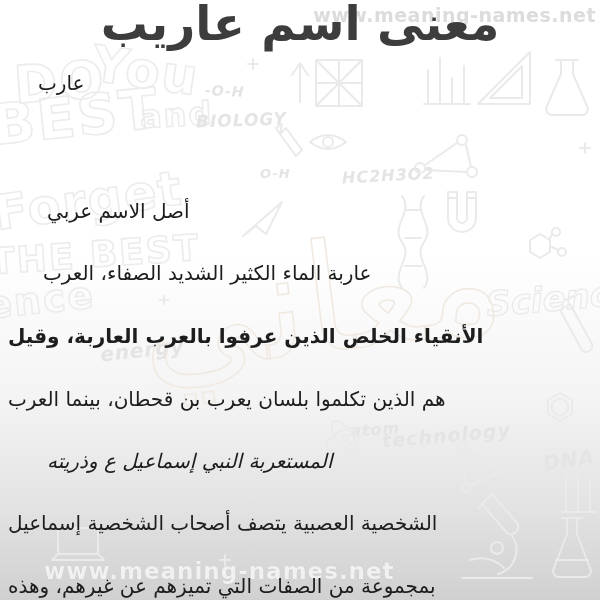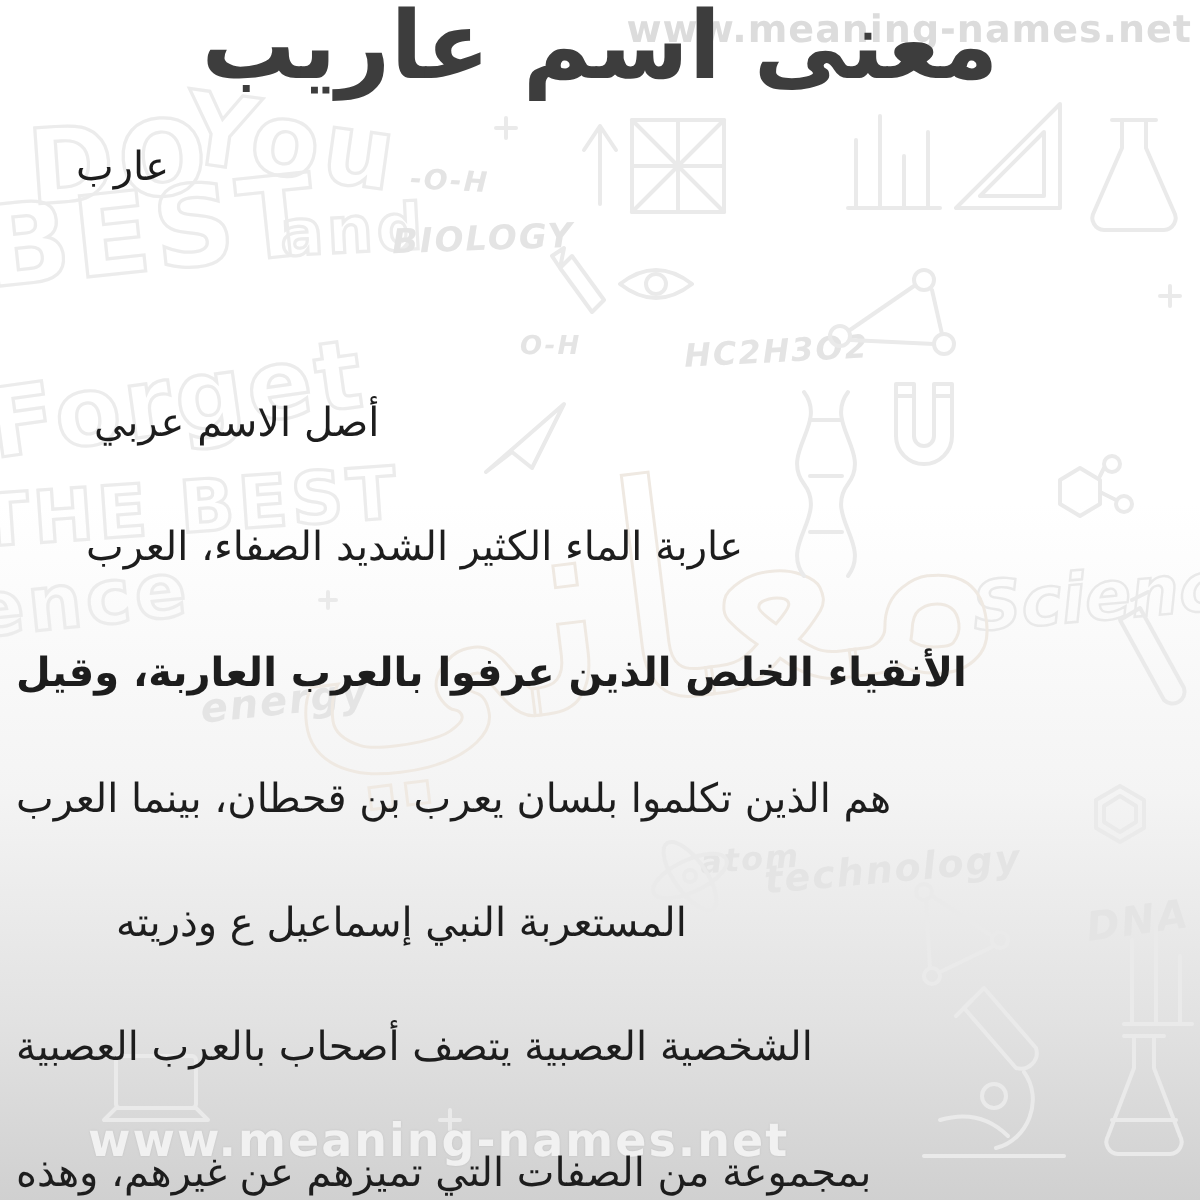--- a/index.html
+++ b/index.html
@@ -48,21 +48,21 @@
   .line{
     position:absolute;z-index:5;direction:rtl;white-space:nowrap;
     font-size:20px;color:#1d1d1d;line-height:34px;
   }
   .l1{left:38px;top:66px;}
   .l2{left:35px;top:131px;}
   .l3{left:47px;top:194px;}
   .l4{left:43px;top:256px;}
   .l5{left:8px;top:319px;font-weight:bold;}
   .l6{left:8px;top:382px;}
-  .l7{left:58px;top:444px;}
+  .l7{left:47px;top:444px;font-style:italic;}
   .l8{left:8px;top:506px;}
   .l9{left:8px;top:569px;}
 </style>
 </head>
 <body>
 
 <div class="stage">
 
   <div class="doodle-layer">
 
@@ -199,16 +199,16 @@
   <div class="wm-bottom">www.meaning-names.net</div>
 
   <div class="title">معنى اسم عاريب</div>
 
   <div class="line l1">عارب</div>
   <div class="line l3">أصل الاسم عربي</div>
   <div class="line l4">عاربة   الماء الكثير الشديد الصفاء، العرب</div>
   <div class="line l5">الأنقياء الخلص الذين عرفوا بالعرب العاربة، وقيل</div>
   <div class="line l6">هم الذين تكلموا بلسان يعرب بن قحطان، بينما العرب</div>
   <div class="line l7">المستعربة النبي إسماعيل ع وذريته</div>
-  <div class="line l8">الشخصية العصبية يتصف أصحاب بالعرب العصبية</div>
+  <div class="line l8">الشخصية العصبية يتصف أصحاب الشخصية إسماعيل</div>
   <div class="line l9">بمجموعة من الصفات التي تميزهم عن غيرهم، وهذه</div>
 
 </div>
 
 </body></html>

